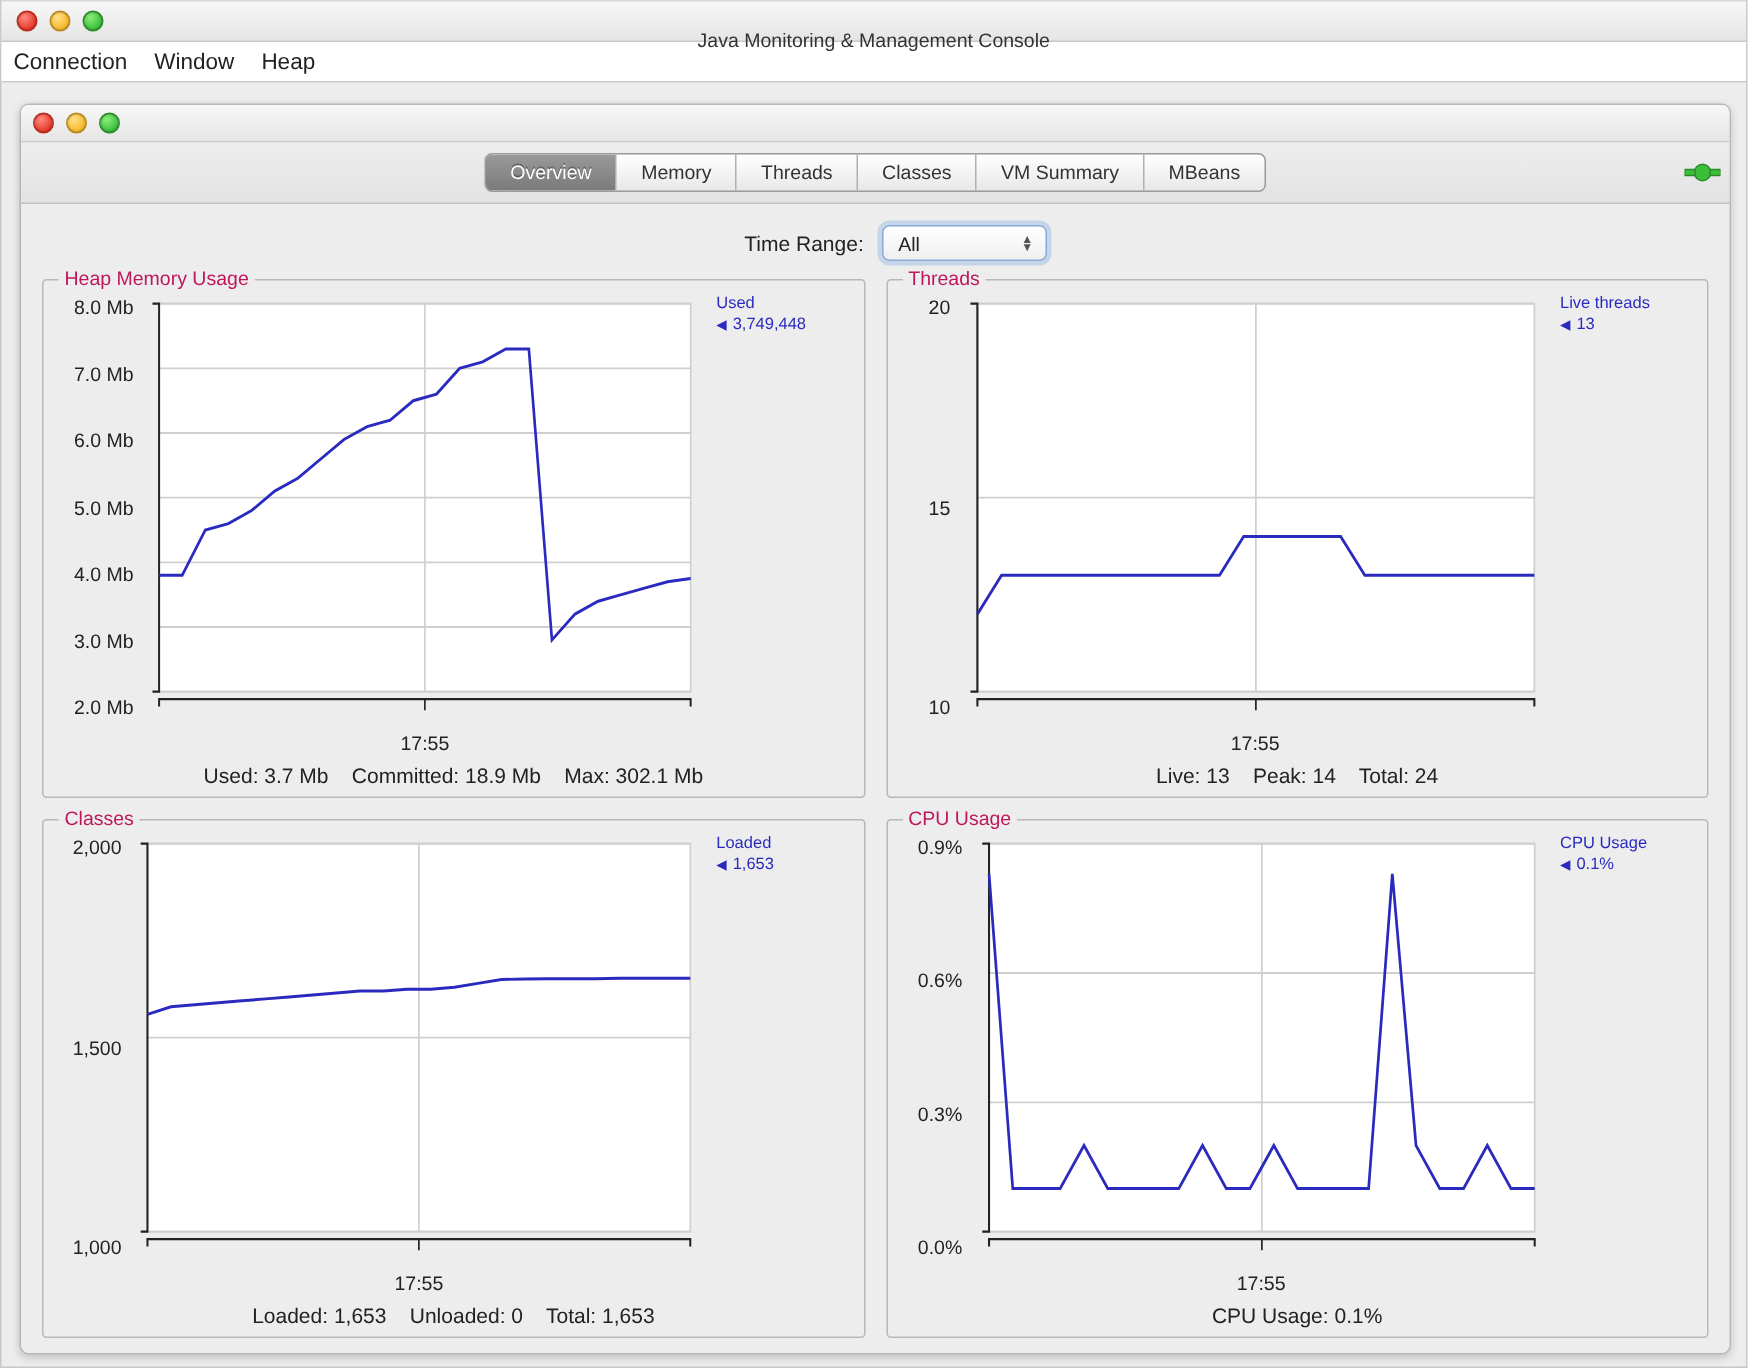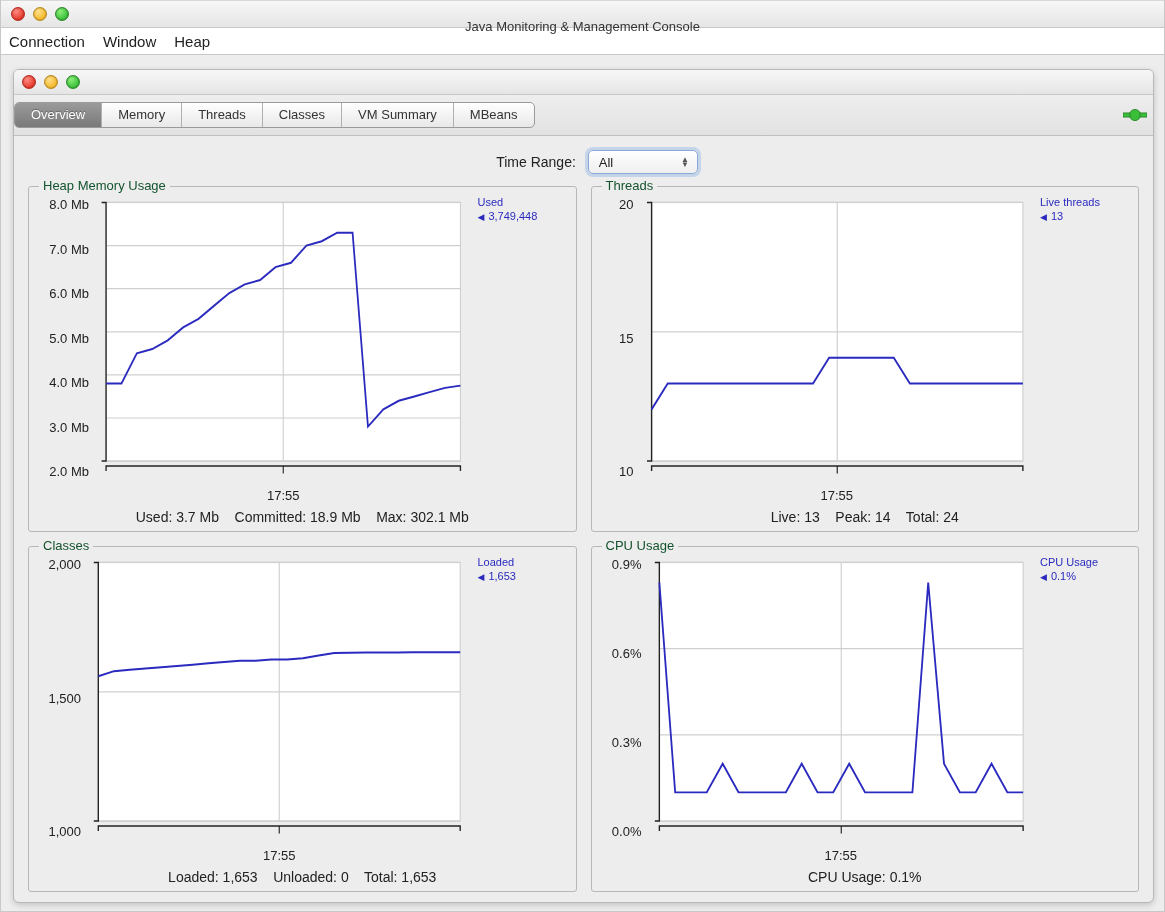--- a/index.html
+++ b/index.html
@@ -85,20 +85,21 @@
   .inner-title {
     position: absolute; left:0; right:0; text-align:center;
     font-weight: bold; font-size: 13px; color:#333;
   }
   .tabbar {
     height: 40px;
     background: linear-gradient(#eeeeee, #e2e2e2);
     border-bottom: 1px solid #c0c0c0;
     display: flex;
     align-items: center;
+    justify-content: center;
     position: relative;
   }
   .tabbar .segmented {
     display: flex;
     border: 1px solid #9a9a9a;
     border-radius: 5px;
     overflow: hidden;
     background: linear-gradient(#ffffff, #e8e8e8);
     height: 24px;
   }
@@ -166,21 +167,21 @@
     display: flex;
     flex-direction: column;
   }
   .fieldset .legend {
     position: absolute;
     top: -9px;
     left: 10px;
     background: #ededed;
     padding: 0 4px;
     font-size: 13px;
-    color: #14532d;
+    color: #be185d;
   }
   .chart-body {
     flex: 1 1 auto;
     display: flex;
     align-items: stretch;
   }
   .yaxis {
     display: flex;
     flex-direction: column;
     justify-content: space-between;

